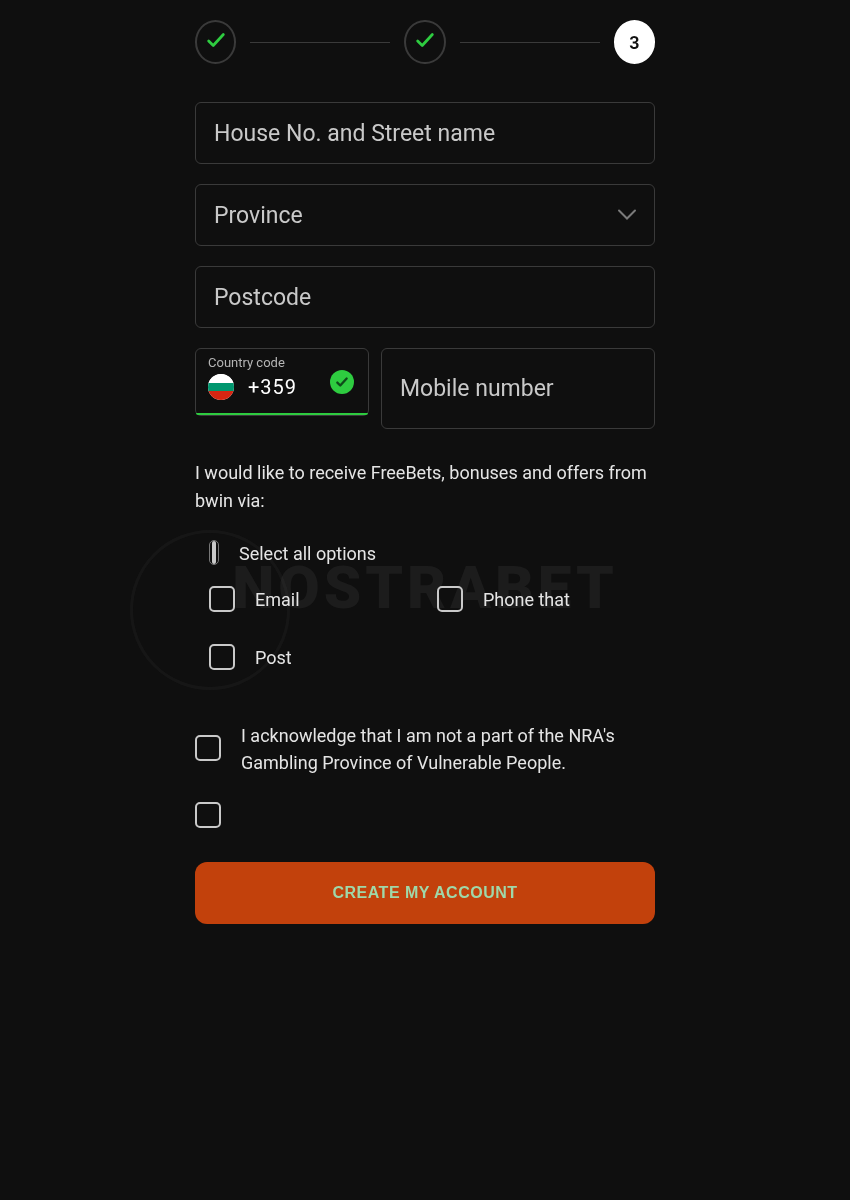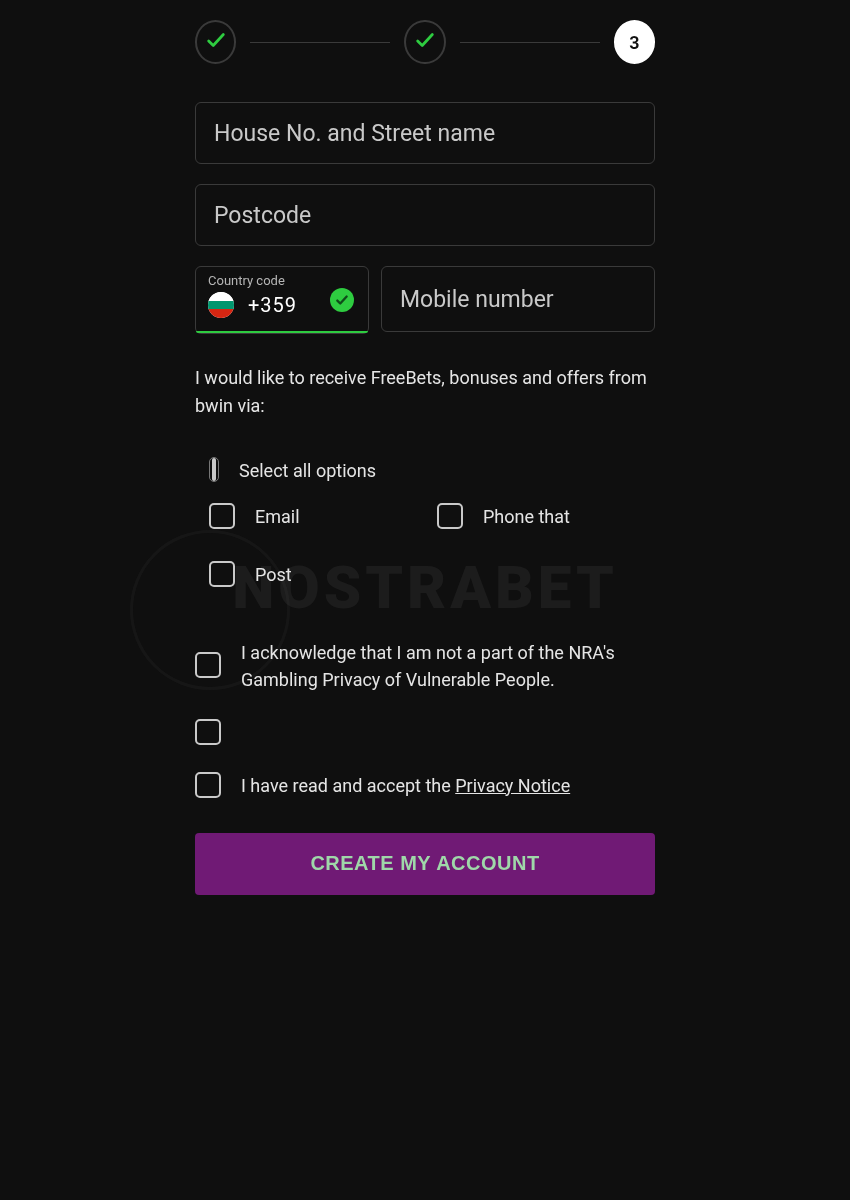--- a/index.html
+++ b/index.html
@@ -154,27 +154,27 @@
       width: 24px;
       height: 24px;
       border-radius: 50%;
       background: #2ecc40;
       display: flex;
       align-items: center;
       justify-content: center;
     }
     .cc-check-badge svg { width: 14px; height: 14px; }
     .mobile-input-wrap { flex: 1; }
-    .mobile-input-wrap .input { height: 66px; }
+    .mobile-input-wrap .input { height: 81px; }
     .intro-text {
       font-size: 18px;
       color: #e5e5e5;
       line-height: 1.55;
       margin-top: 30px;
-      margin-bottom: 36px;
+      margin-bottom: 24px;
     }
     .checkbox-row {
       display: flex;
       align-items: center;
       margin-bottom: 16px;
     }
     .checkbox-box {
       width: 26px;
       height: 26px;
       border: 2.5px solid #c9c9c9;
@@ -208,25 +208,25 @@
     .consent-section .checkbox-row { margin-bottom: 26px; }
     .link {
       color: #e5e5e5;
       text-decoration: underline;
       cursor: pointer;
     }
     .submit-button {
       width: 100%;
       height: 62px;
       margin-top: 8px;
-      background: #701a75;
+      background: #c2410c;
       border: none;
-      border-radius: 4px;
+      border-radius: 12px;
       color: #9fd8a9;
-      font-size: 20px;
+      font-size: 16px;
       font-weight: 700;
       letter-spacing: 0.5px;
       cursor: pointer;
     }
   </style>
 </head>
 <body>
 
 <div class="watermark-logo"></div>
 <div class="watermark">NOSTRABET</div>
@@ -252,20 +252,28 @@
     <div class="step-line"></div>
     <div class="step-circle active">
       <span>3</span>
     </div>
   </div>
 
   <div class="form-group">
     <input class="input" type="text" placeholder="House No. and Street name" style="">
   </div>
 
+  <div class="form-group select-wrapper">
+    <input class="input" type="text" readonly="" placeholder="Province" style="">
+    <span class="select-chevron">
+      <svg width="20" height="12" viewBox="0 0 20 12" fill="none" stroke="#7a7a7a" stroke-width="2" stroke-linecap="round">
+          <polyline points="2 2 10 10 18 2"></polyline>
+        </svg>
+    </span>
+  </div>
 
 
   <div class="form-group">
     <input class="input" type="text" placeholder="Postcode" style="">
   </div>
 
   <div class="form-group phone-row">
     <div class="country-code-box">
       <div class="cc-label">Country code</div>
       <div class="cc-value-row">
@@ -307,30 +315,24 @@
       <div class="checkbox-row">
         <span class="checkbox-box"></span>
         <span class="checkbox-label">Post</span>
       </div>
     </div>
   </div>
 
   <div class="consent-section">
     <div class="checkbox-row">
       <span class="checkbox-box"></span>
-      <span class="checkbox-label">I acknowledge that I am not a part of the NRA's Gambling Privacy of Vulnerable People.</span>
+      <span class="checkbox-label">I acknowledge that I am not a part of the NRA's Gambling Province of Vulnerable People.</span>
     </div>
 
     <div class="checkbox-row">
       <span class="checkbox-box"></span>
     </div>
 
-    <div class="checkbox-row">
-      <span class="checkbox-box"></span>
-      <span class="checkbox-label">
-        <span>I have read and accept the </span><a class="link">Privacy Notice</a>
-      </span>
-    </div>
   </div>
 
   <button class="submit-button">CREATE MY ACCOUNT</button>
 
 </div>
 
 </body></html>

